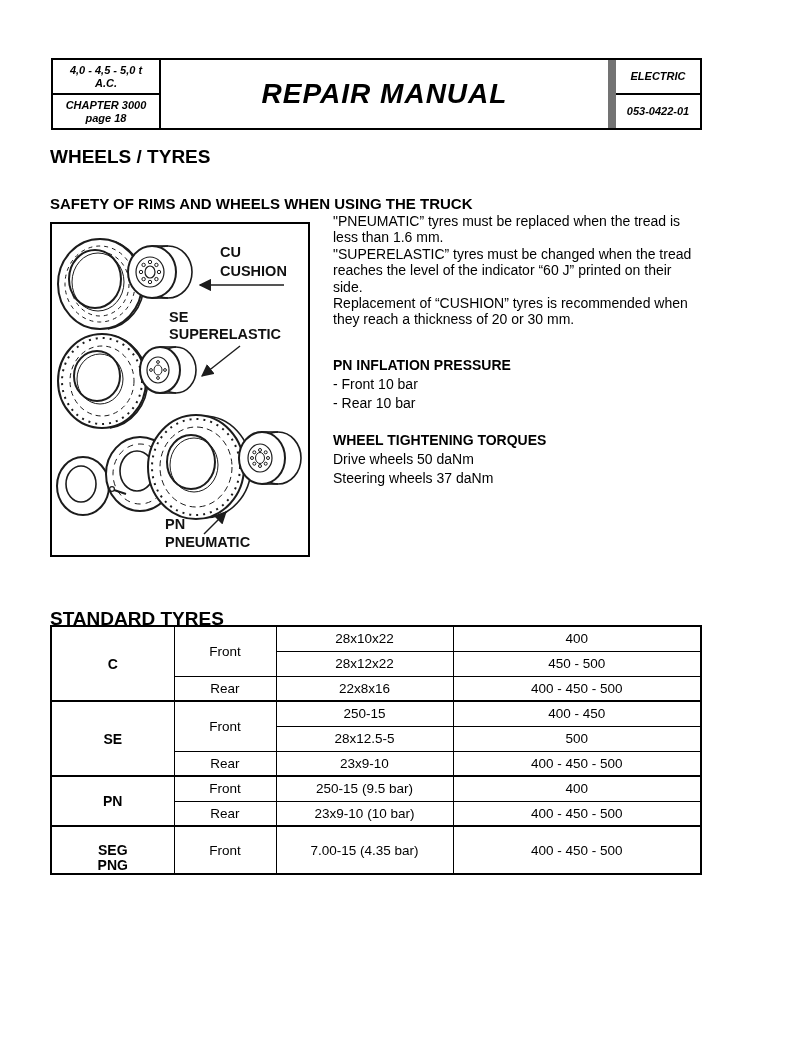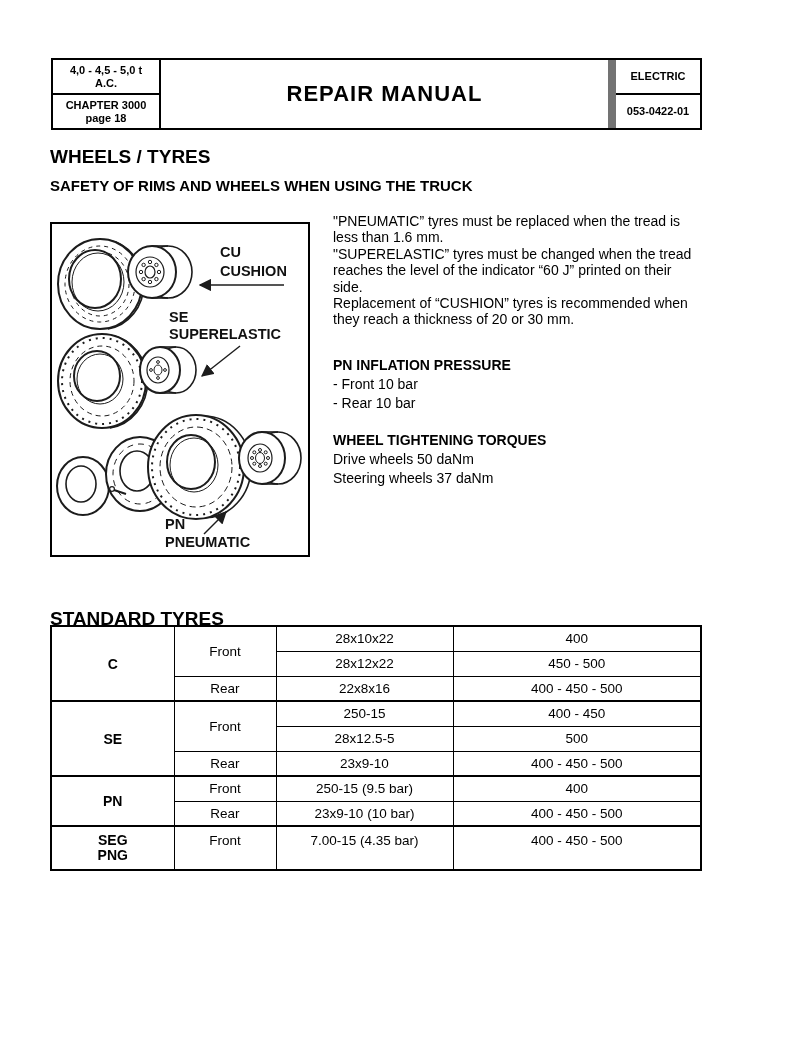--- a/index.html
+++ b/index.html
@@ -4,33 +4,33 @@
 <style>
   * { margin:0; padding:0; box-sizing:border-box; }
   body { background:#e8e8e8; }
   .page {
     position:relative; width:788px; height:1042px; background:#ffffff;
     font-family:"Liberation Sans", sans-serif; color:#000; overflow:hidden;
     margin:0 auto;
   }
   
   .hdr { position:absolute; left:51px; top:58px; width:651px; height:72px;
-         border:2px solid #000; display:flex; }
+         border:2px solid #000; display:flex;font-style:italic; }
   .hdr-side { display:flex; flex-direction:column; }
   .hdr-left  { width:108px; border-right:2px solid #000; }
   .hdr-right { width:92px; border-left:8px solid #737373; }
   .hdr-cell { flex:1; display:flex; flex-direction:column; align-items:center;
               justify-content:center; font-size:11px; font-weight:bold;
               line-height:13px; text-align:center; }
   .hdr-cell.divided { border-bottom:2px solid #000; }
   .hdr-center { flex:1; display:flex; align-items:center; justify-content:center; }
-  .hdr-title { font-size:22px; font-weight:bold; letter-spacing:1px;text-align:right; }
+  .hdr-title { font-size:28px; font-weight:bold; letter-spacing:1px;text-align:right; }
   
   .h-main { position:absolute; left:50px; top:146px; font-size:19px; font-weight:bold; }
-  .h-sub  { position:absolute; left:50px; top:177px; font-size:15px; font-weight:bold; }
+  .h-sub  { position:absolute; left:50px; top:195px; font-size:15px; font-weight:bold; }
   .h-std  { position:absolute; left:50px; top:584px; font-size:19px; font-weight:bold;margin-top:24px; }
   
   .figure { position:absolute; left:50px; top:222px; width:260px; height:335px;
             border:2px solid #000; background:#fff; }
   .figure svg { display:block; width:100%; height:100%; }
   .fig-label { font-family:"Liberation Sans", sans-serif; font-size:14.5px;
                font-weight:bold; fill:#111; }
   .ln  { stroke:#1c1c1c; fill:none; }
   .lnf { stroke:#1c1c1c; fill:#fff; }
   
@@ -43,21 +43,21 @@
   .sect-line  { font-size:14px; line-height:18.5px; }
   
   .tyres { position:absolute; left:50px; top:625px; width:650px;
            border-collapse:collapse; table-layout:fixed; }
   .tyres td { border:1px solid #000; text-align:center; vertical-align:middle;
               font-size:13.5px; padding:0; height:25px; }
   .tyres { border:2px solid #000; }
   .tyres tr.grp td { border-top:2px solid #000; }
   .tyres td.group { font-weight:bold; font-size:14px; }
   .tyres tr.tall { height:44px; }
-  .tyres tr.tall td { vertical-align:top; padding-top:6px; line-height:15px; }
+  .tyres tr.tall td { vertical-align:top; padding-top:16px; line-height:15px; }
   .preline { white-space:pre-line; }
 </style>
 </head>
 <body>
 
 <div class="page">
 
   <div class="hdr">
     <div class="hdr-side hdr-left">
       <div class="hdr-cell divided">

